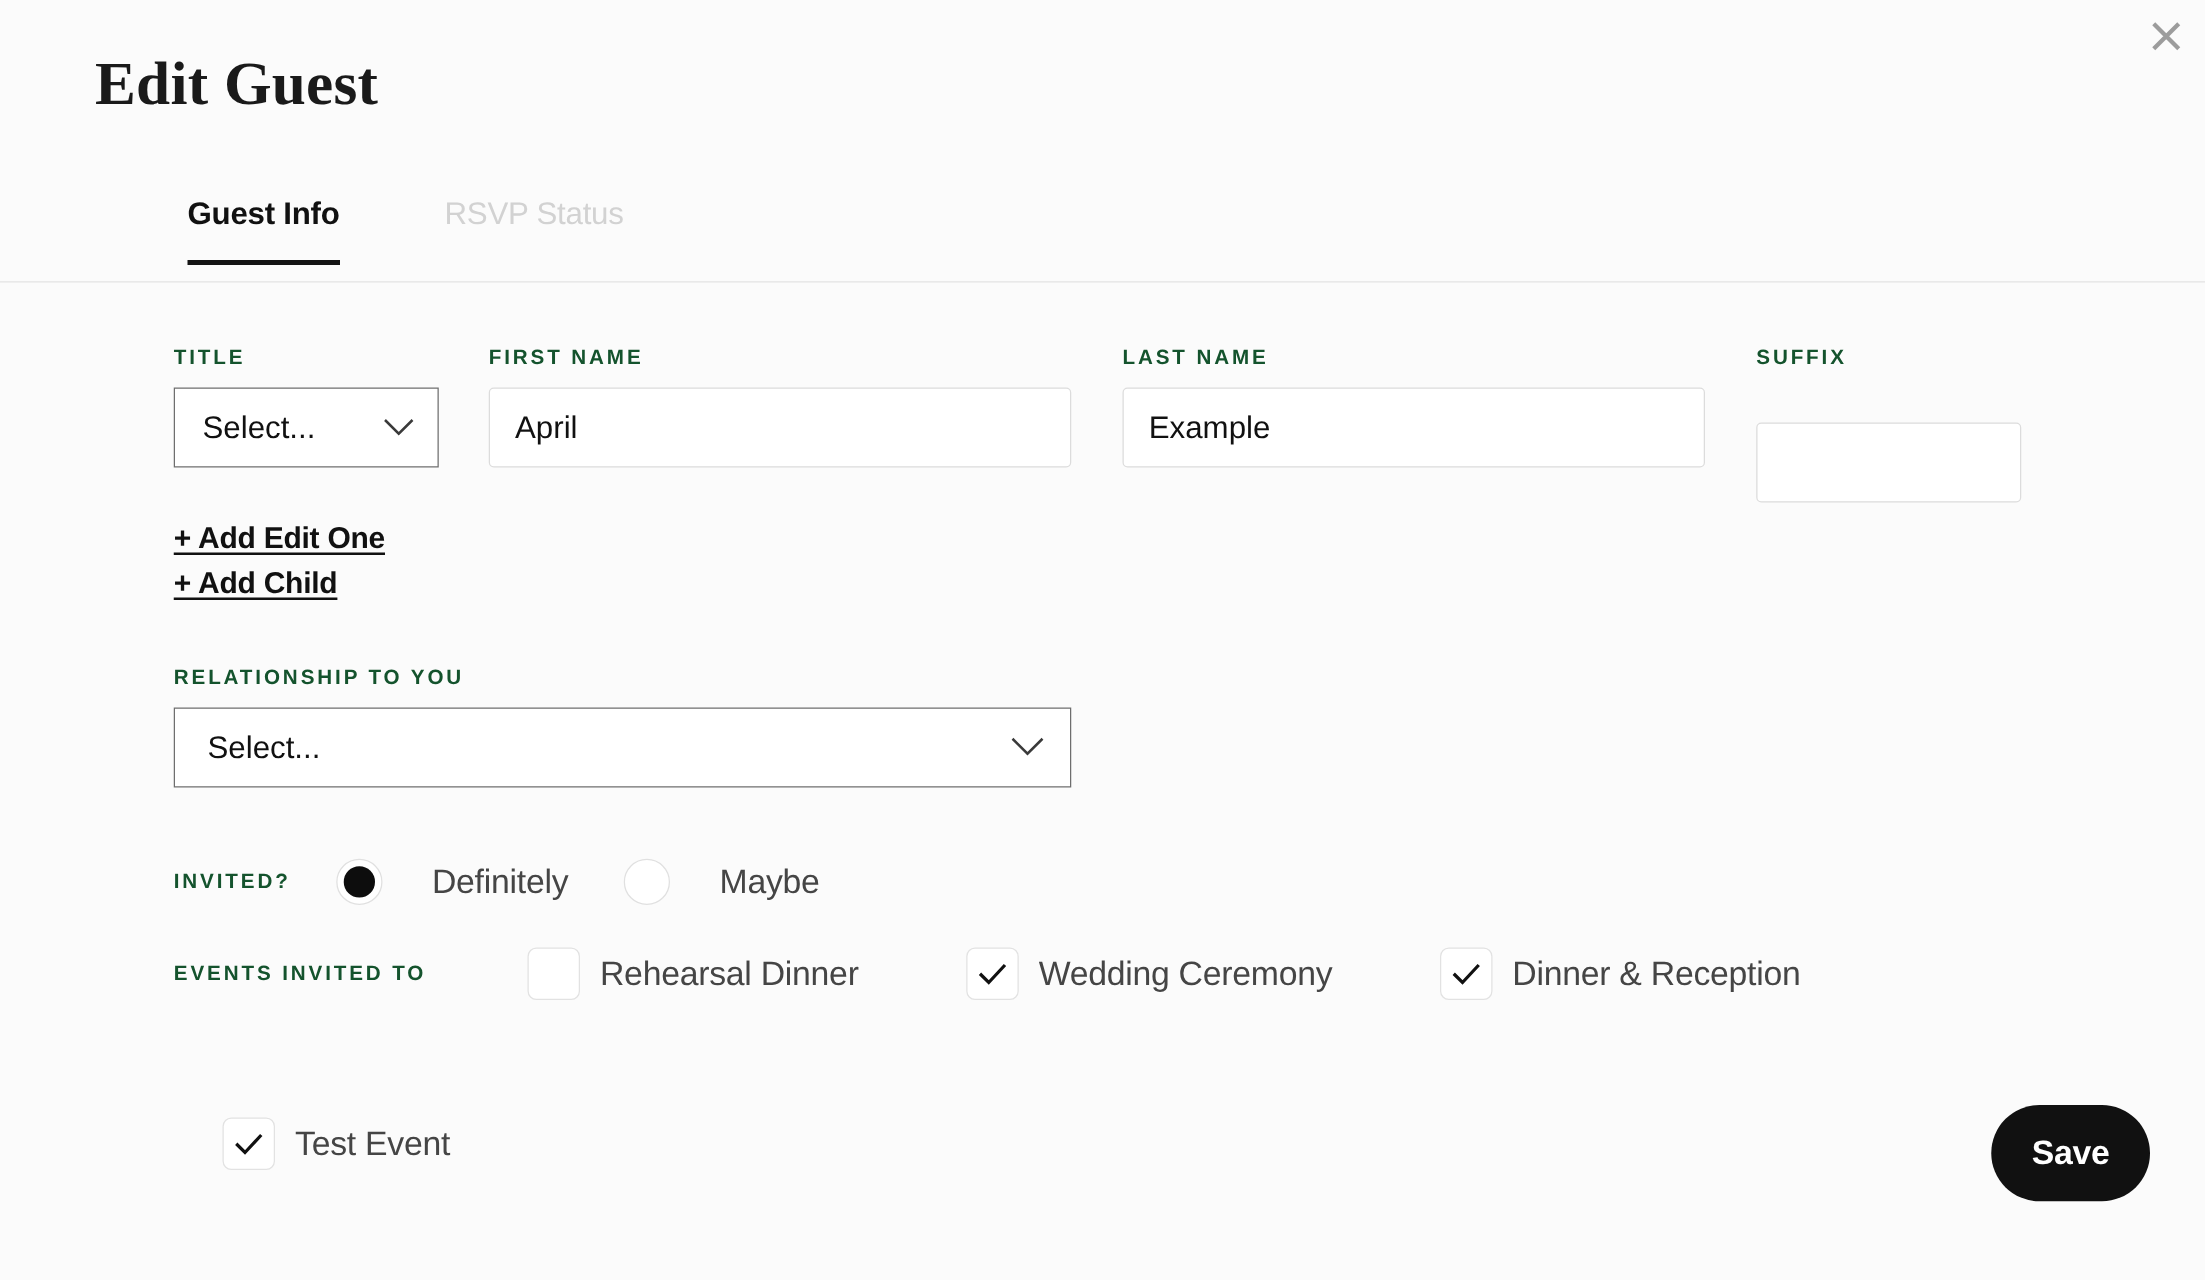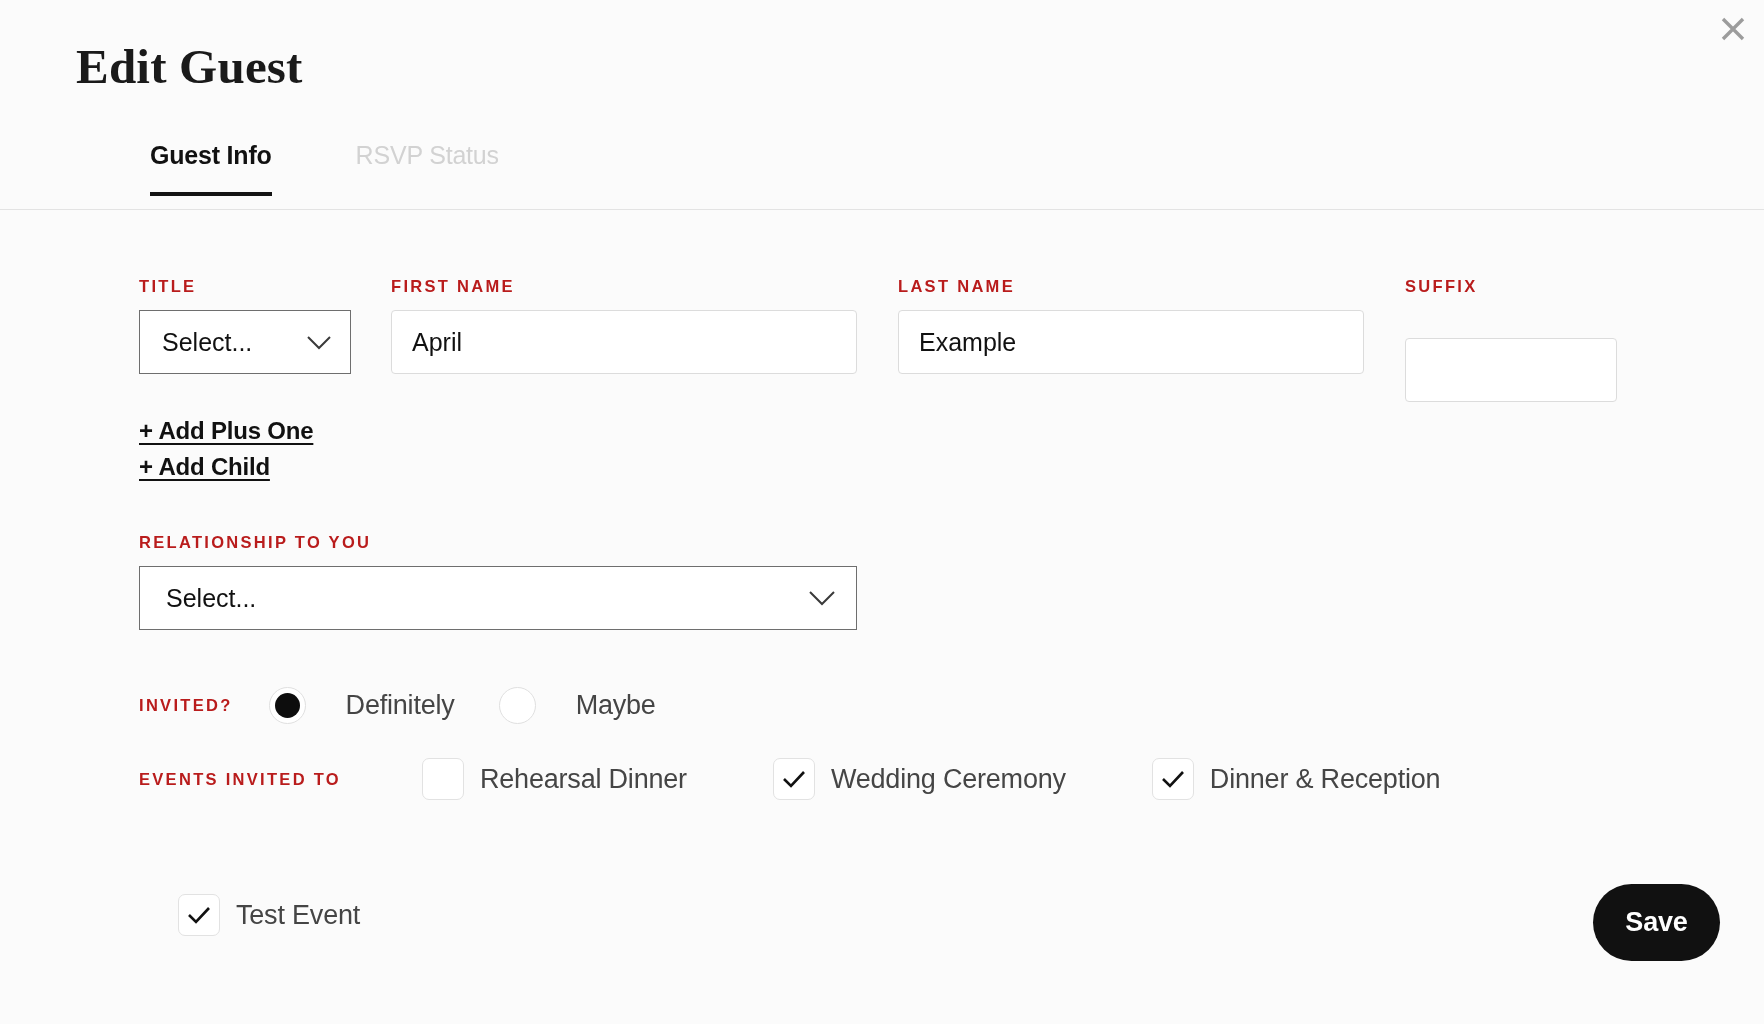--- a/index.html
+++ b/index.html
@@ -39,21 +39,21 @@
     font-weight: 700;
     font-size: 49px;
     letter-spacing: 0.2px;
     color: #1a1a1a;
   }
 
   
   .tabs {
     position: absolute;
     left: 0;
-    top: 133px;
+    top: 149px;
     width: 1764px;
     height: 77px;
     border-bottom: 1px solid #e3e3e3;
     box-sizing: border-box;
     display: flex;
     align-items: flex-start;
     padding-left: 150px;
   }
   .tab {
     font-size: 25px;
@@ -70,21 +70,21 @@
     color: #111111;
     font-weight: 700;
     border-bottom: 4px solid #141414;
   }
 
   
   .field-label {
     font-size: 16.5px;
     font-weight: 700;
     letter-spacing: 2.3px;
-    color: #b91c1c;
+    color: #14532d;
     text-transform: uppercase;
   }
 
   
   .name-row {
     position: absolute;
     left: 139px;
     top: 277px;
     width: 1485px;
     display: flex;
@@ -317,21 +317,21 @@
   </div>
 
   <div class="fld fld-suffix">
     <span class="field-label">SUFFIX</span>
     <input class="text-input" type="text" value="" style="">
   </div>
 
 </div>
 
 <div class="add-links">
-  <a class="add-link">+ Add Plus One</a>
+  <a class="add-link">+ Add Edit One</a>
   <a class="add-link">+ Add Child</a>
 </div>
 
 <div class="relationship">
   <span class="field-label">RELATIONSHIP TO YOU</span>
   <div class="select-wide">
     <span>Select...</span>
     <span class="chev">
       <svg width="28" height="17" viewBox="0 0 28 17" aria-hidden="true">
         <path d="M2 2 L14 14 L26 2" fill="none" stroke="#3a3a3a" stroke-width="2"></path>

